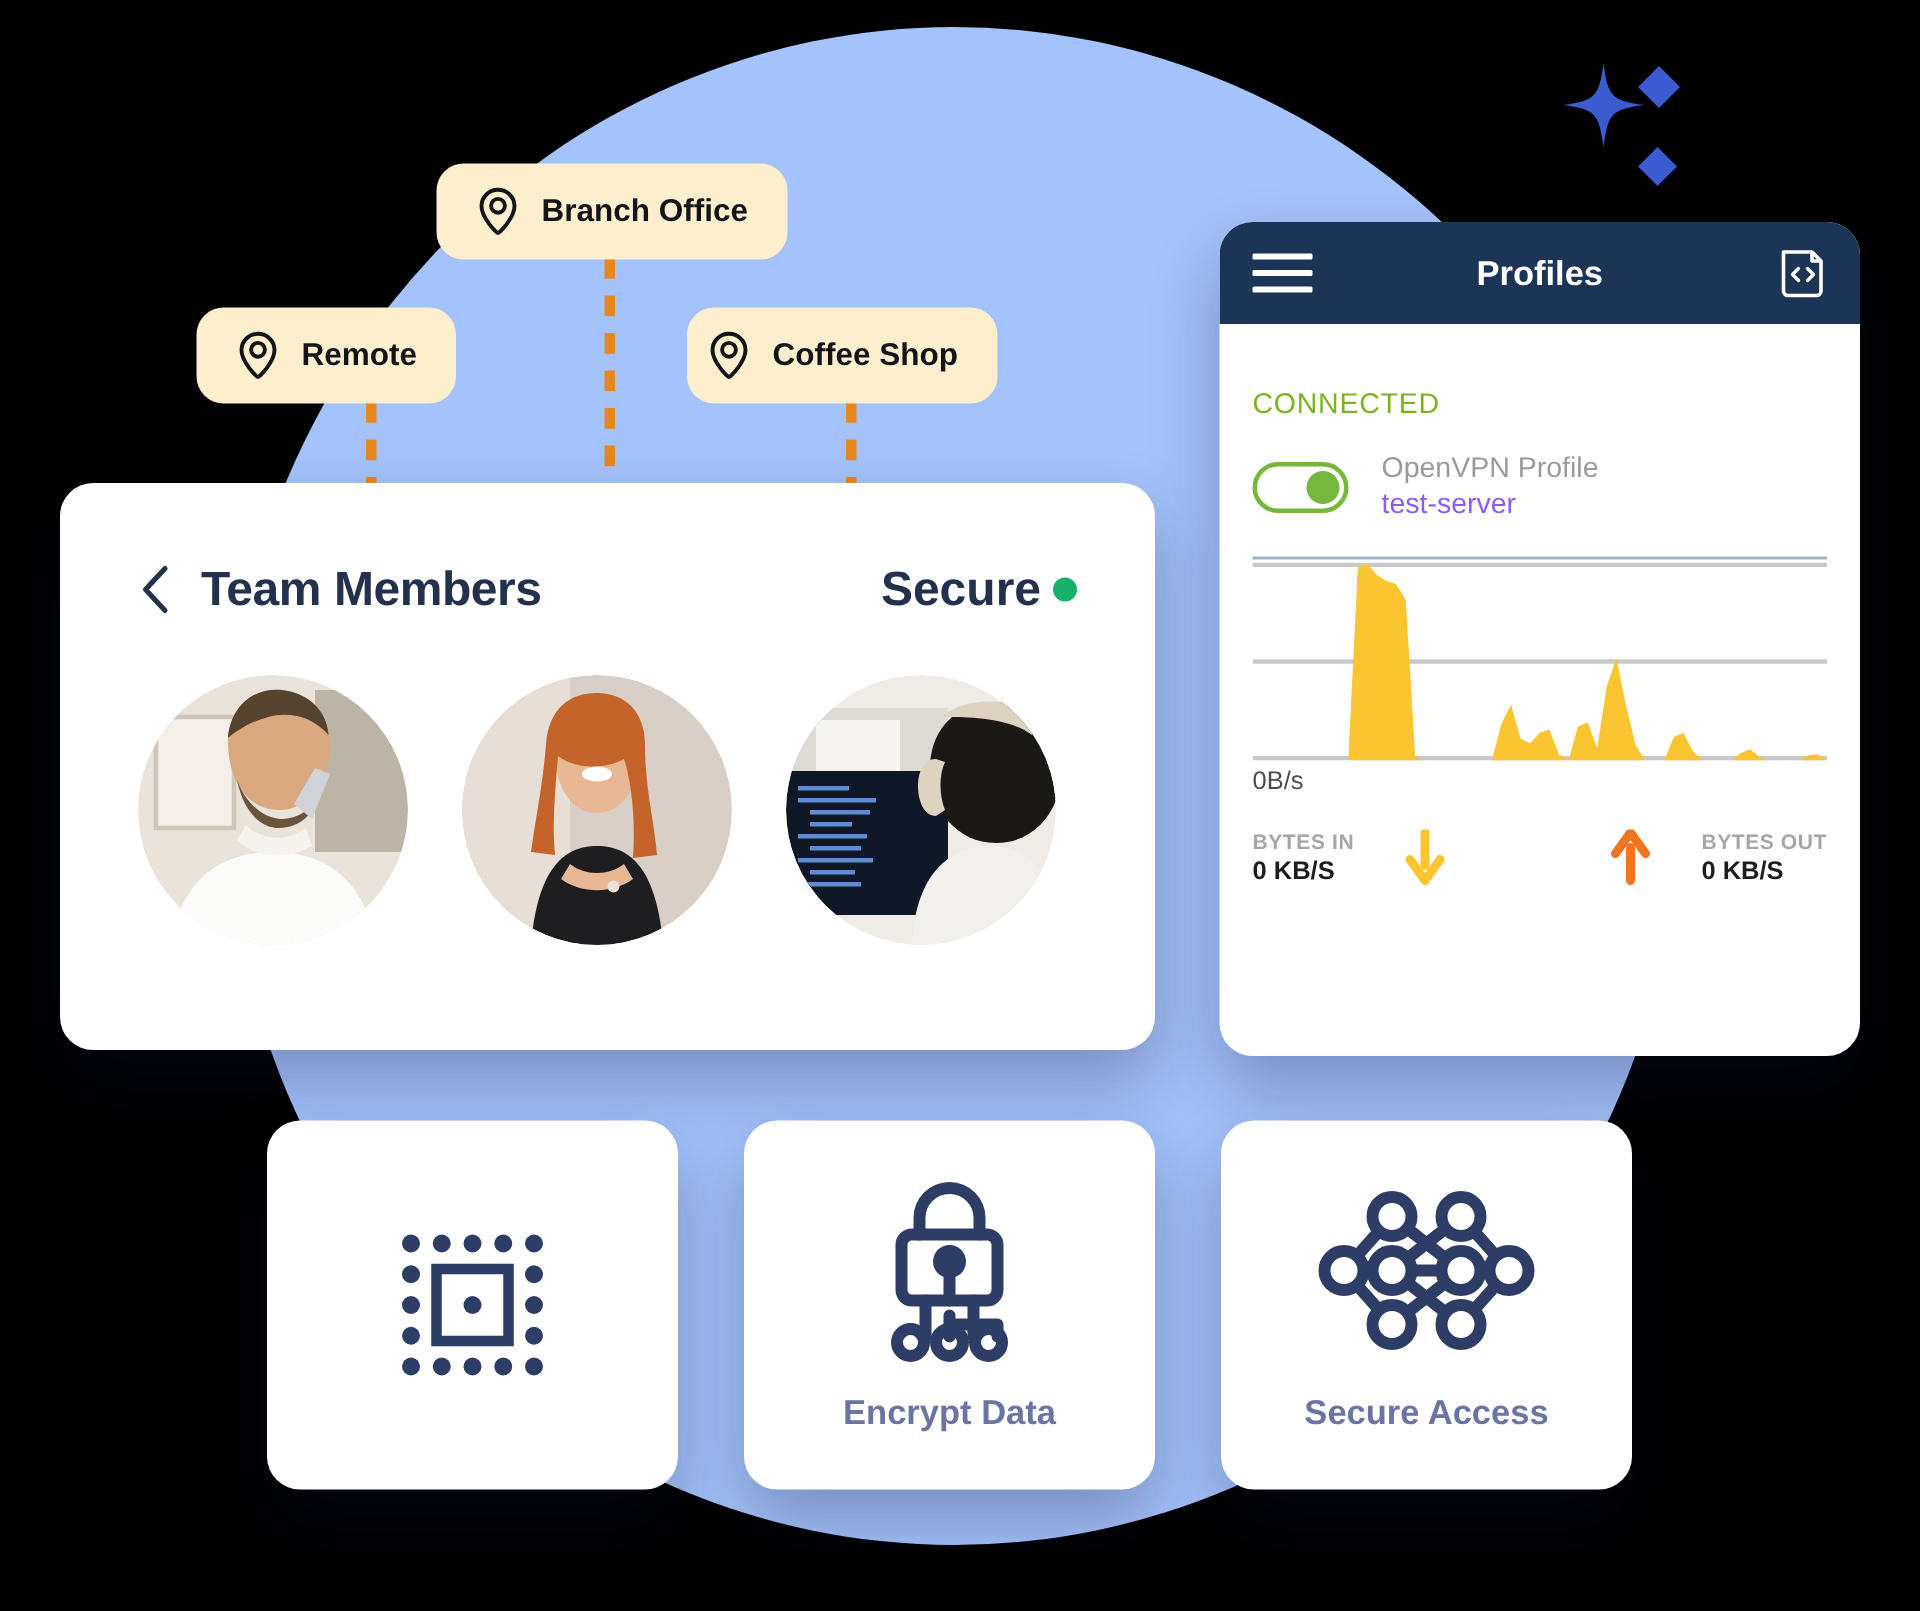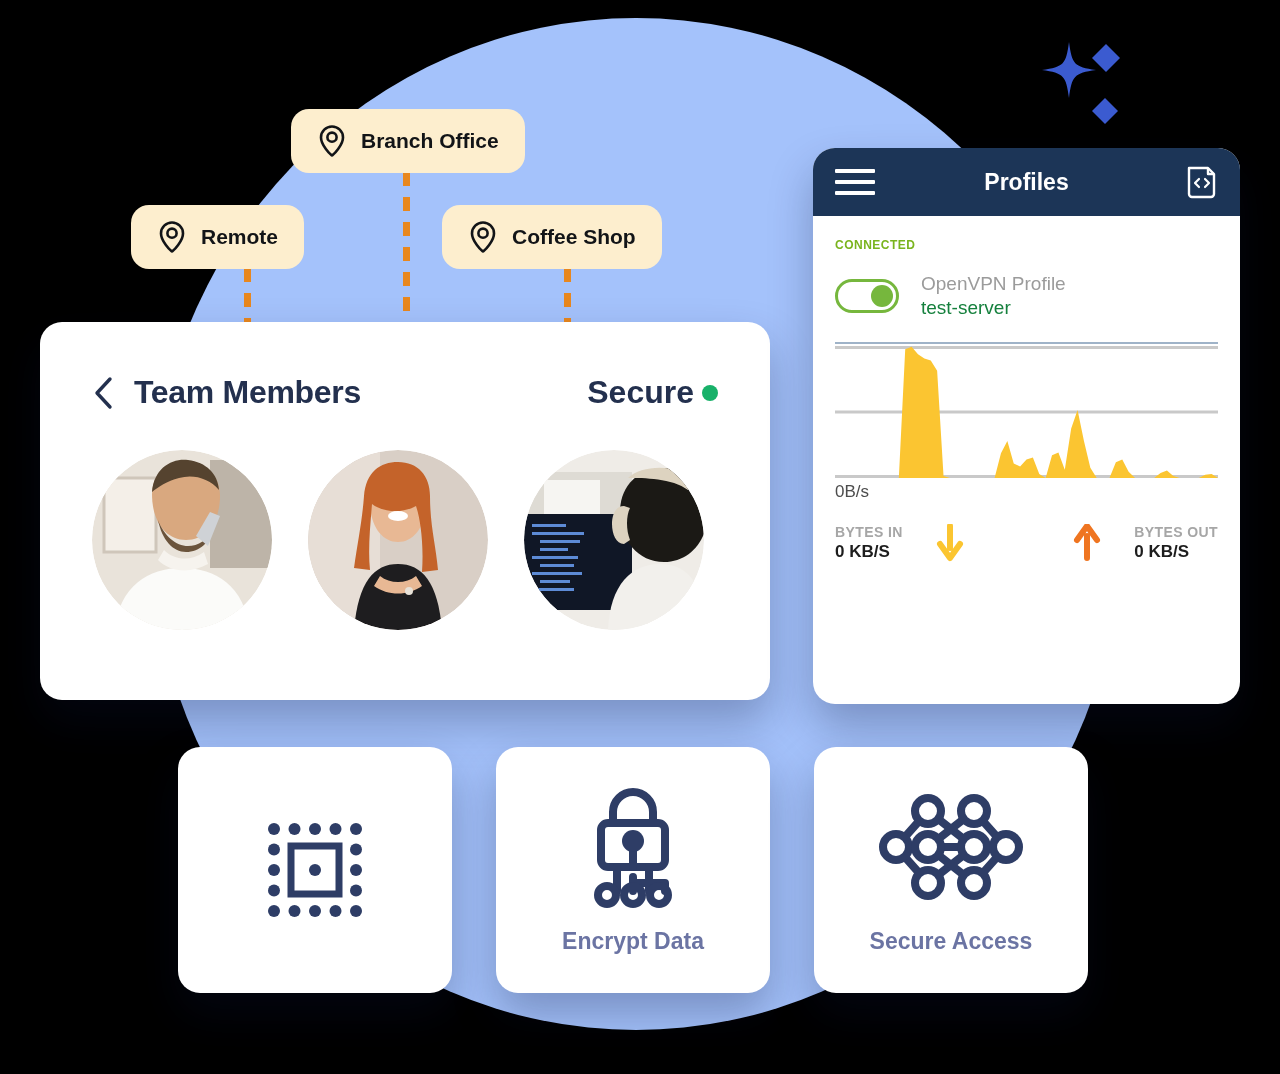--- a/index.html
+++ b/index.html
@@ -33,21 +33,21 @@
     padding: 0 26px;
     height: 64px;
     color: #121417;
     font-size: 21px;
     font-weight: 600;
     white-space: nowrap;
   }
   .pill .pin { flex: 0 0 auto; display: block; }
   #pill-branch { left: 291px; top: 109px; }
   #pill-remote { left: 131px; top: 205px; }
-  #pill-coffee { left: 442px; top: 205px; }
+  #pill-coffee { left: 458px; top: 205px; padding-left: 13px; }
 
   
   .dash {
     position: absolute;
     width: 7px;
     background-image: linear-gradient(#e8871e 0 55%, rgba(0,0,0,0) 55% 100%);
     background-size: 7px 25px;
   }
   #dash-branch { left: 403px; top: 172px;  height: 155px; }
   #dash-remote { left: 244px; top: 268px;  height: 60px; }
@@ -93,36 +93,36 @@
   .appbar-title {
     position: absolute; left: 0; right: 0; text-align: center;
     color: #ffffff; font-size: 23px; font-weight: 700; pointer-events: none;
   }
   .hamburger { width: 40px; display: flex; flex-direction: column; gap: 7px; z-index: 2; }
   .hamburger i { display: block; height: 4px; background: #ffffff; border-radius: 1px; }
   .appbar-right { margin-left: auto; z-index: 2; display: block; }
 
   .vpn-body { padding: 20px 22px 0 22px; }
   .connected-label {
-    color: #7ab41e; font-size: 12px; font-weight: 700; letter-spacing: .5px;
-    margin-top: 2px;
+    color: #7ab41e; font-size: 19px; font-weight: 400; letter-spacing: .5px;
+    margin-top: 23px;
   }
   .profile-row { display: flex; align-items: center; gap: 22px; margin-top: 20px; }
   .toggle {
     width: 64px; height: 34px; border-radius: 17px;
     border: 3px solid #76b73d; background: #ffffff;
     position: relative; flex: 0 0 auto;
   }
   .toggle .knob {
     position: absolute; right: 3px; top: 3px;
     width: 22px; height: 22px; border-radius: 50%; background: #76b73d;
   }
   .profile-texts { line-height: 1.25; }
   .profile-kind { color: #9b9b9b; font-size: 19px; }
-  .profile-name { color: #15803d; font-size: 19px; }
+  .profile-name { color: #8b5cf6; font-size: 19px; }
 
   .divider { height: 2px; background: #9fb3c8; margin: 22px 0 0 0; }
 
   .stats-label {
     color: #1c3557; font-size: 16px; font-weight: 700; letter-spacing: .5px;
     margin-top: 22px;
   }
   .axis-top { color: #4d4d4d; font-size: 17px; margin-top: 12px; }
   .chartbox { position: relative; width: 100%; height: 132px; margin-top: 2px; }
   .chartbox svg { display: block; width: 100%; height: 132px; }

